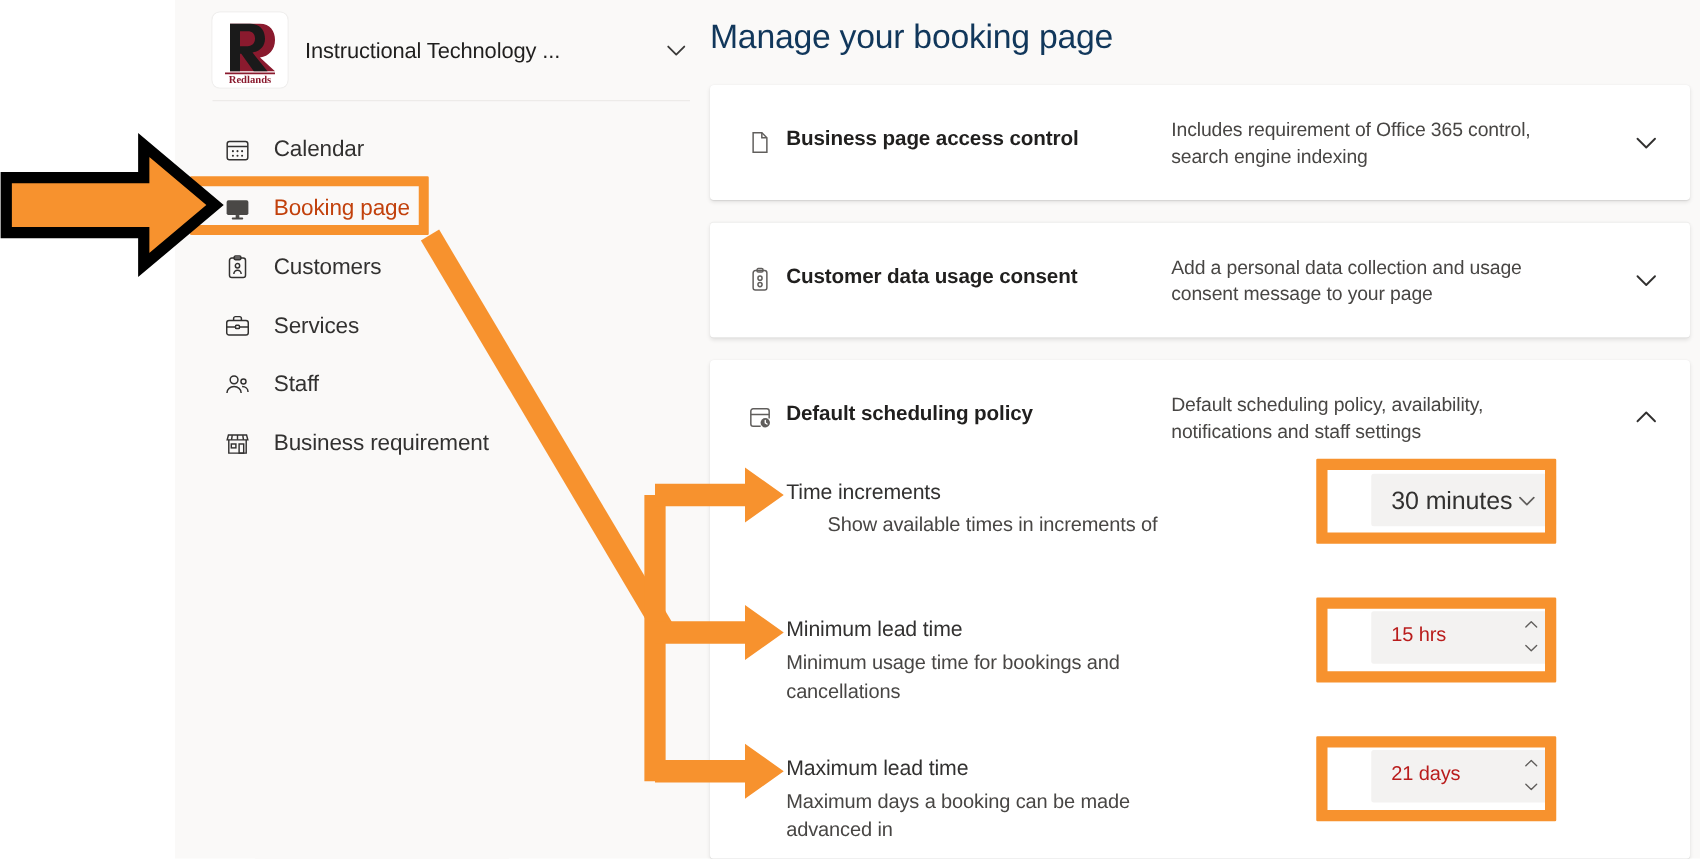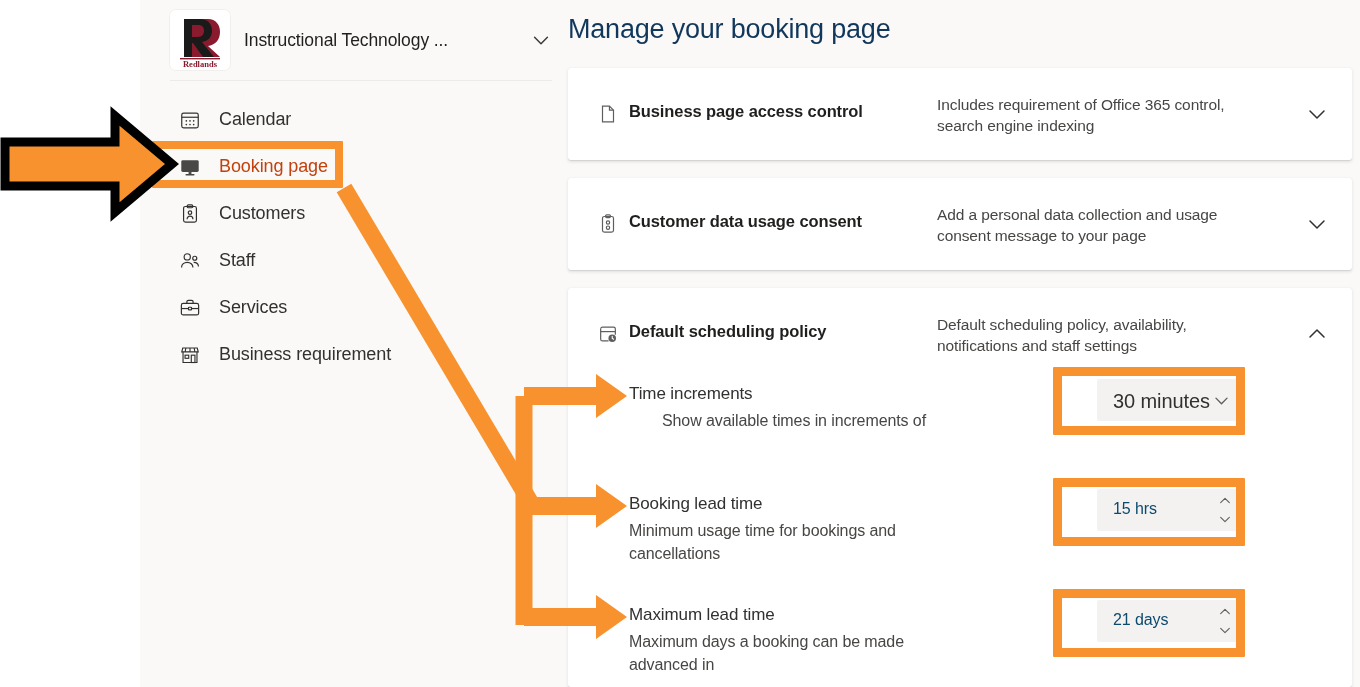--- a/index.html
+++ b/index.html
@@ -99,21 +99,21 @@
     position:absolute; left:16px; top:11px; font-size:20px; color:#323130;
     letter-spacing:-0.1px; white-space:nowrap;
   }
   .dropdown .dd-chev { position:absolute; right:14px; top:12px; width:19px; height:19px; color:#605e5c; }
 
   .spinner {
     width:148px; height:42px; background:#f3f2f1;
     border-radius:2px; position:relative;
   }
   .spinner .val {
-    position:absolute; left:16px; top:11px; font-size:16px; color:#0c4a6e;
+    position:absolute; left:16px; top:11px; font-size:16px; color:#b91c1c;
     letter-spacing:-0.1px; white-space:nowrap;
   }
   .spin-btns { position:absolute; right:12px; top:4px; width:16px; height:34px; }
   .spin-up, .spin-dn { width:16px; height:13px; color:#605e5c; display:block; }
   .spin-up { margin-bottom:6px; }
 
   
   .anno { position:absolute; left:0; top:0; width:1360px; height:687px; pointer-events:none; }
 
   .hl-nav {
@@ -193,39 +193,39 @@
             <circle cx="12" cy="10.5" r="1.9"></circle>
             <path d="M8.8 17.6c0-1.9 1.5-3.2 3.2-3.2s3.2 1.3 3.2 3.2"></path>
           </svg>
         </span>
         <span class="nav-label">Customers</span>
       </div>
 
       <div class="nav-item">
         <span class="nav-ico">
           <svg viewBox="0 0 24 24" width="22" height="22" fill="none" stroke="currentColor" stroke-width="1.3">
+            <rect x="2.6" y="7" width="18.8" height="12.6" rx="2"></rect>
+            <path d="M8.6 7V5.2c0-.9.7-1.6 1.6-1.6h3.6c.9 0 1.6.7 1.6 1.6V7"></path>
+            <line x1="2.6" y1="12.6" x2="21.4" y2="12.6"></line>
+            <rect x="10.3" y="11.2" width="3.4" height="2.8" rx="0.7" fill="#faf9f8"></rect>
+          </svg>
+        </span>
+        <span class="nav-label">Services</span>
+      </div>
+
+      <div class="nav-item">
+        <span class="nav-ico">
+          <svg viewBox="0 0 24 24" width="22" height="22" fill="none" stroke="currentColor" stroke-width="1.3">
             <circle cx="9" cy="7.5" r="3.4"></circle>
             <path d="M2.8 19c0-3.4 2.8-5.6 6.2-5.6S15.2 15.6 15.2 19"></path>
             <circle cx="17.2" cy="9" r="2.2"></circle>
             <path d="M16 13.4c3 0 5.2 1.9 5.2 4.6"></path>
           </svg>
         </span>
         <span class="nav-label">Staff</span>
-      </div>
-
-      <div class="nav-item">
-        <span class="nav-ico">
-          <svg viewBox="0 0 24 24" width="22" height="22" fill="none" stroke="currentColor" stroke-width="1.3">
-            <rect x="2.6" y="7" width="18.8" height="12.6" rx="2"></rect>
-            <path d="M8.6 7V5.2c0-.9.7-1.6 1.6-1.6h3.6c.9 0 1.6.7 1.6 1.6V7"></path>
-            <line x1="2.6" y1="12.6" x2="21.4" y2="12.6"></line>
-            <rect x="10.3" y="11.2" width="3.4" height="2.8" rx="0.7" fill="#faf9f8"></rect>
-          </svg>
-        </span>
-        <span class="nav-label">Services</span>
       </div>
 
       <div class="nav-item">
         <span class="nav-ico">
           <svg viewBox="0 0 24 24" width="22" height="22" fill="none" stroke="currentColor" stroke-width="1.25">
             <path d="M3 8.6h18l-1.1-4.2H4.1Z"></path>
             <line x1="7.4" y1="4.4" x2="6.8" y2="8.6"></line>
             <line x1="12" y1="4.4" x2="12" y2="8.6"></line>
             <line x1="16.6" y1="4.4" x2="17.2" y2="8.6"></line>
             <path d="M4.4 8.6V20.2h15.2V8.6"></path>
@@ -310,21 +310,21 @@
             <span class="dd-chev">
               <svg viewBox="0 0 24 24" width="19" height="19" fill="none" stroke="currentColor" stroke-width="1.7" stroke-linecap="round" stroke-linejoin="round">
                   <polyline points="5,9 12,16 19,9"></polyline>
                 </svg>
             </span>
           </div>
         </div>
       </div>
 
       <div class="row" id="row-min">
-        <div class="row-title">Booking lead time</div>
+        <div class="row-title">Minimum lead time</div>
         <div class="row-sub">Minimum usage time for bookings and cancellations</div>
         <div class="ctl-wrap">
           <div class="spinner">
             <span class="val">15 hrs</span>
             <span class="spin-btns">
               <span class="spin-up">
                 <svg viewBox="0 0 24 24" width="16" height="13" fill="none" stroke="currentColor" stroke-width="2" stroke-linecap="round" stroke-linejoin="round">
                     <polyline points="4,16 12,8 20,16"></polyline>
                   </svg>
               </span>

